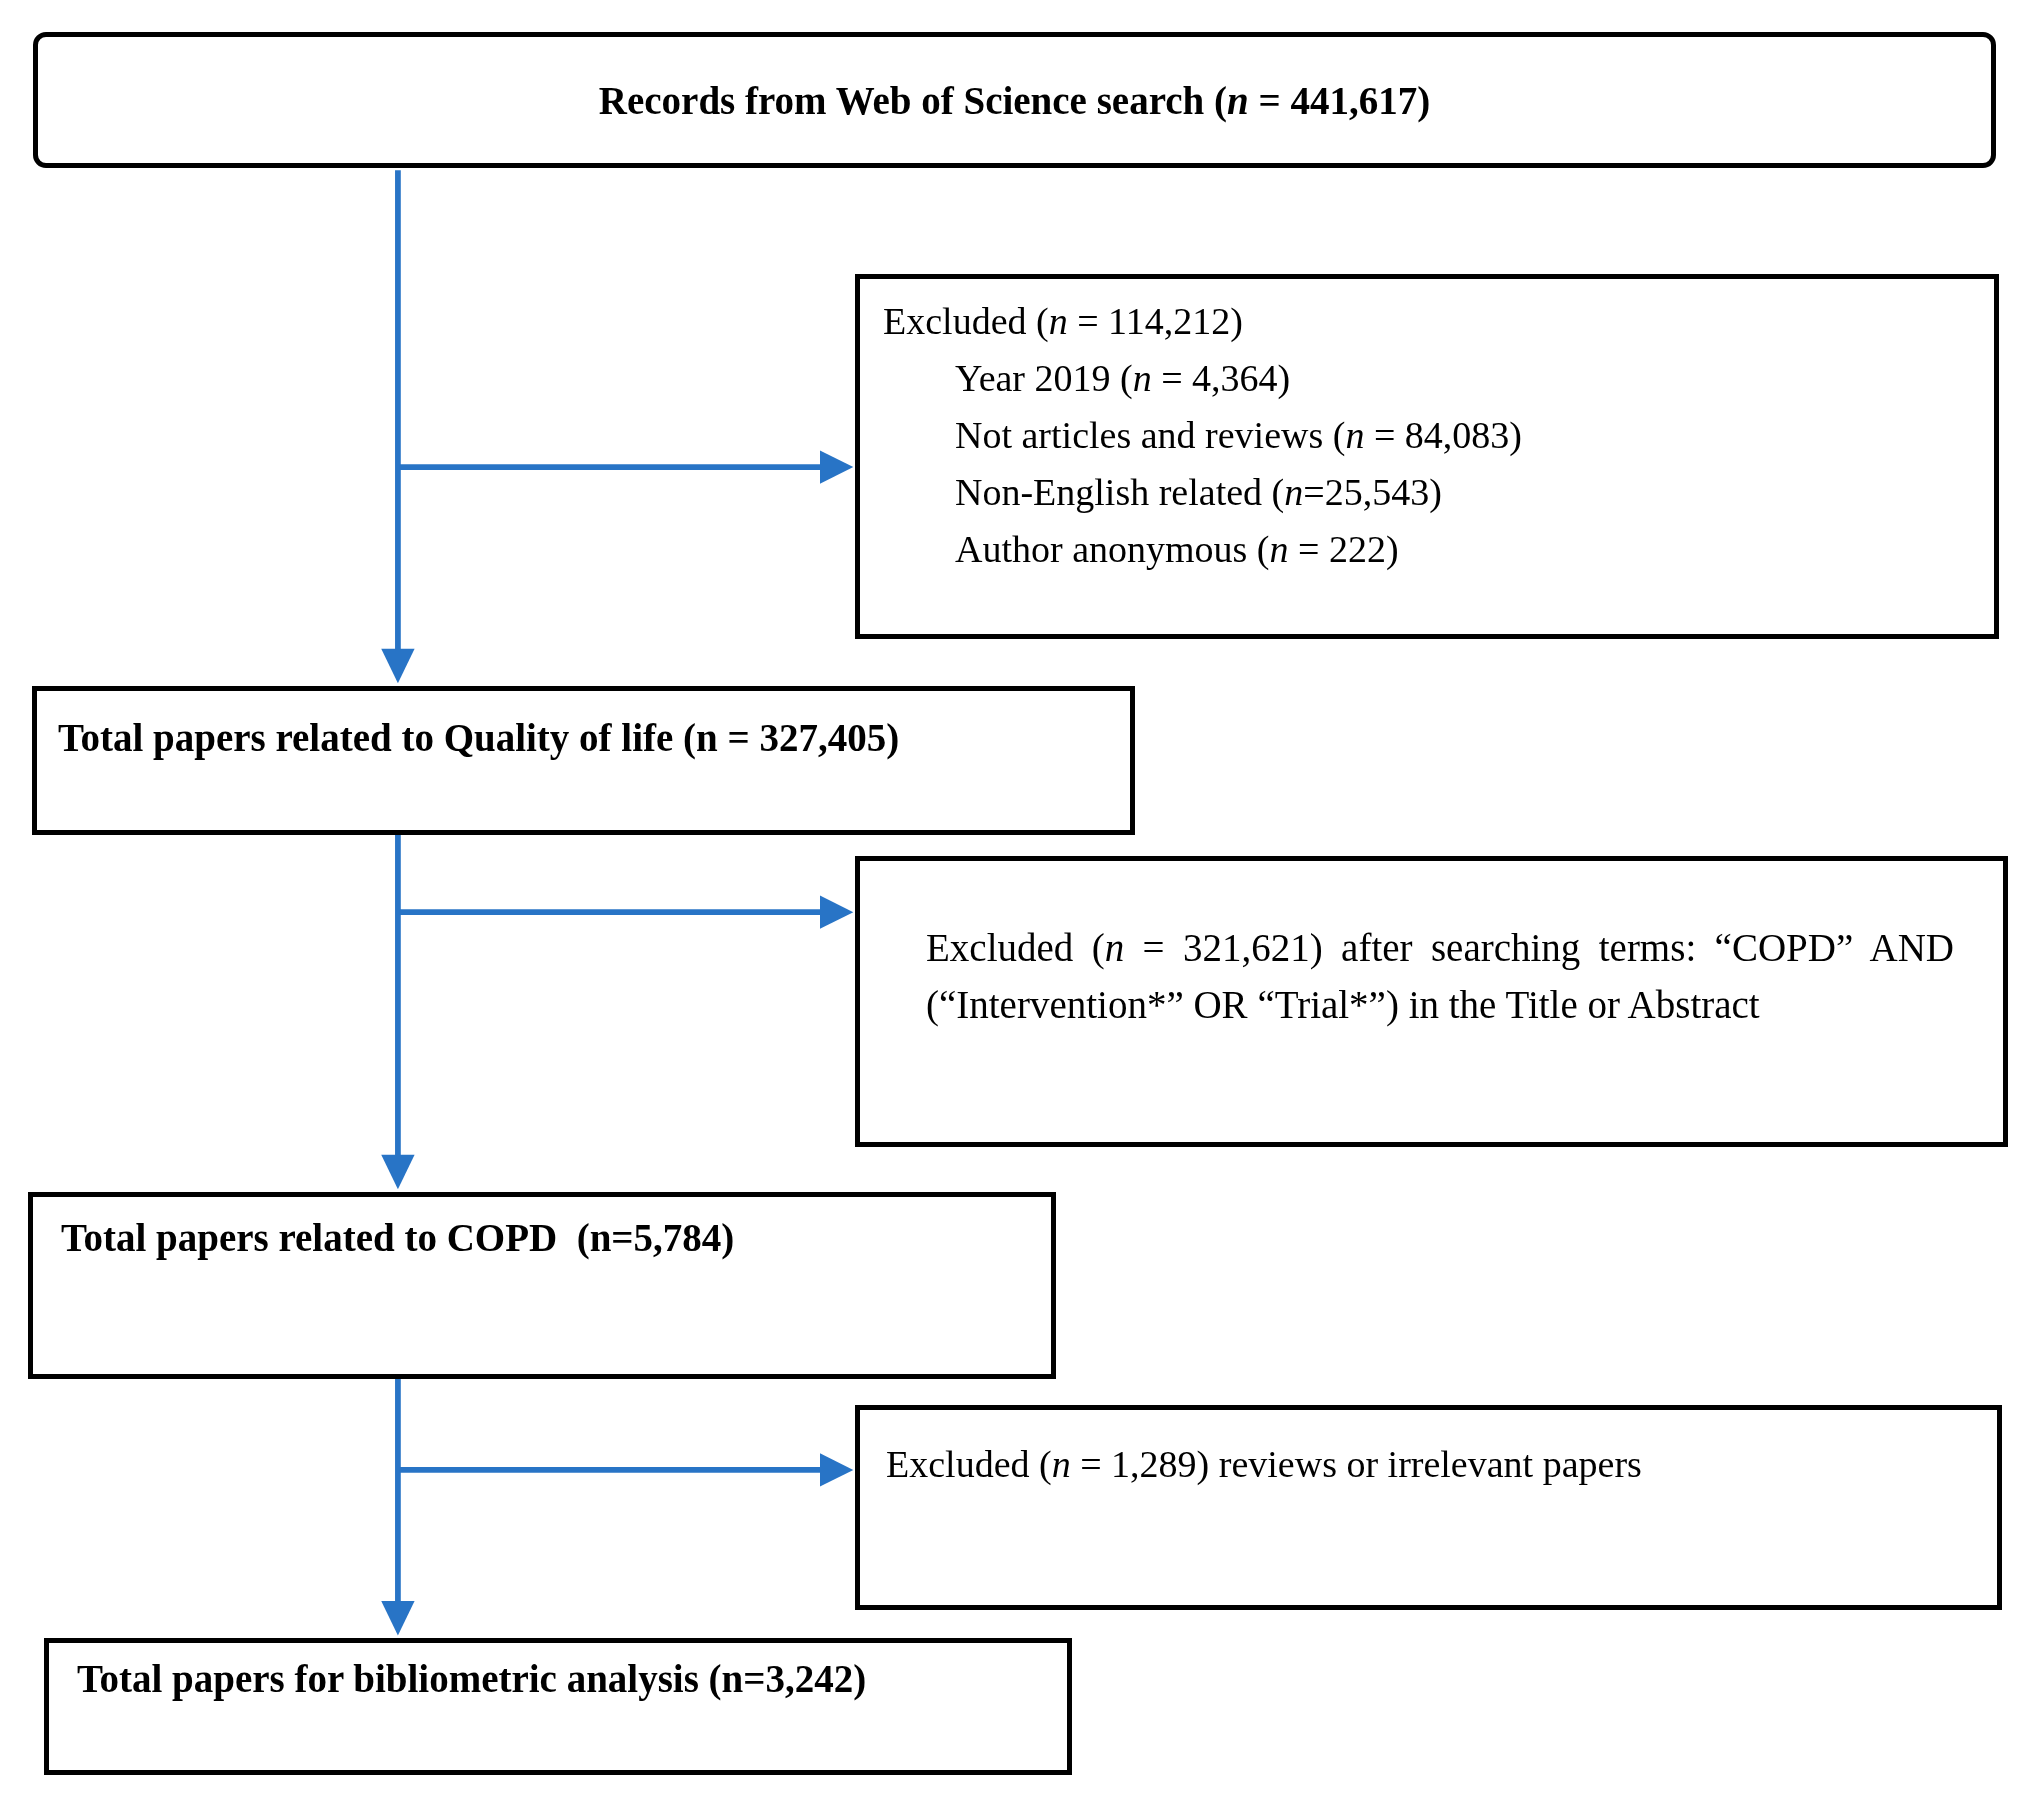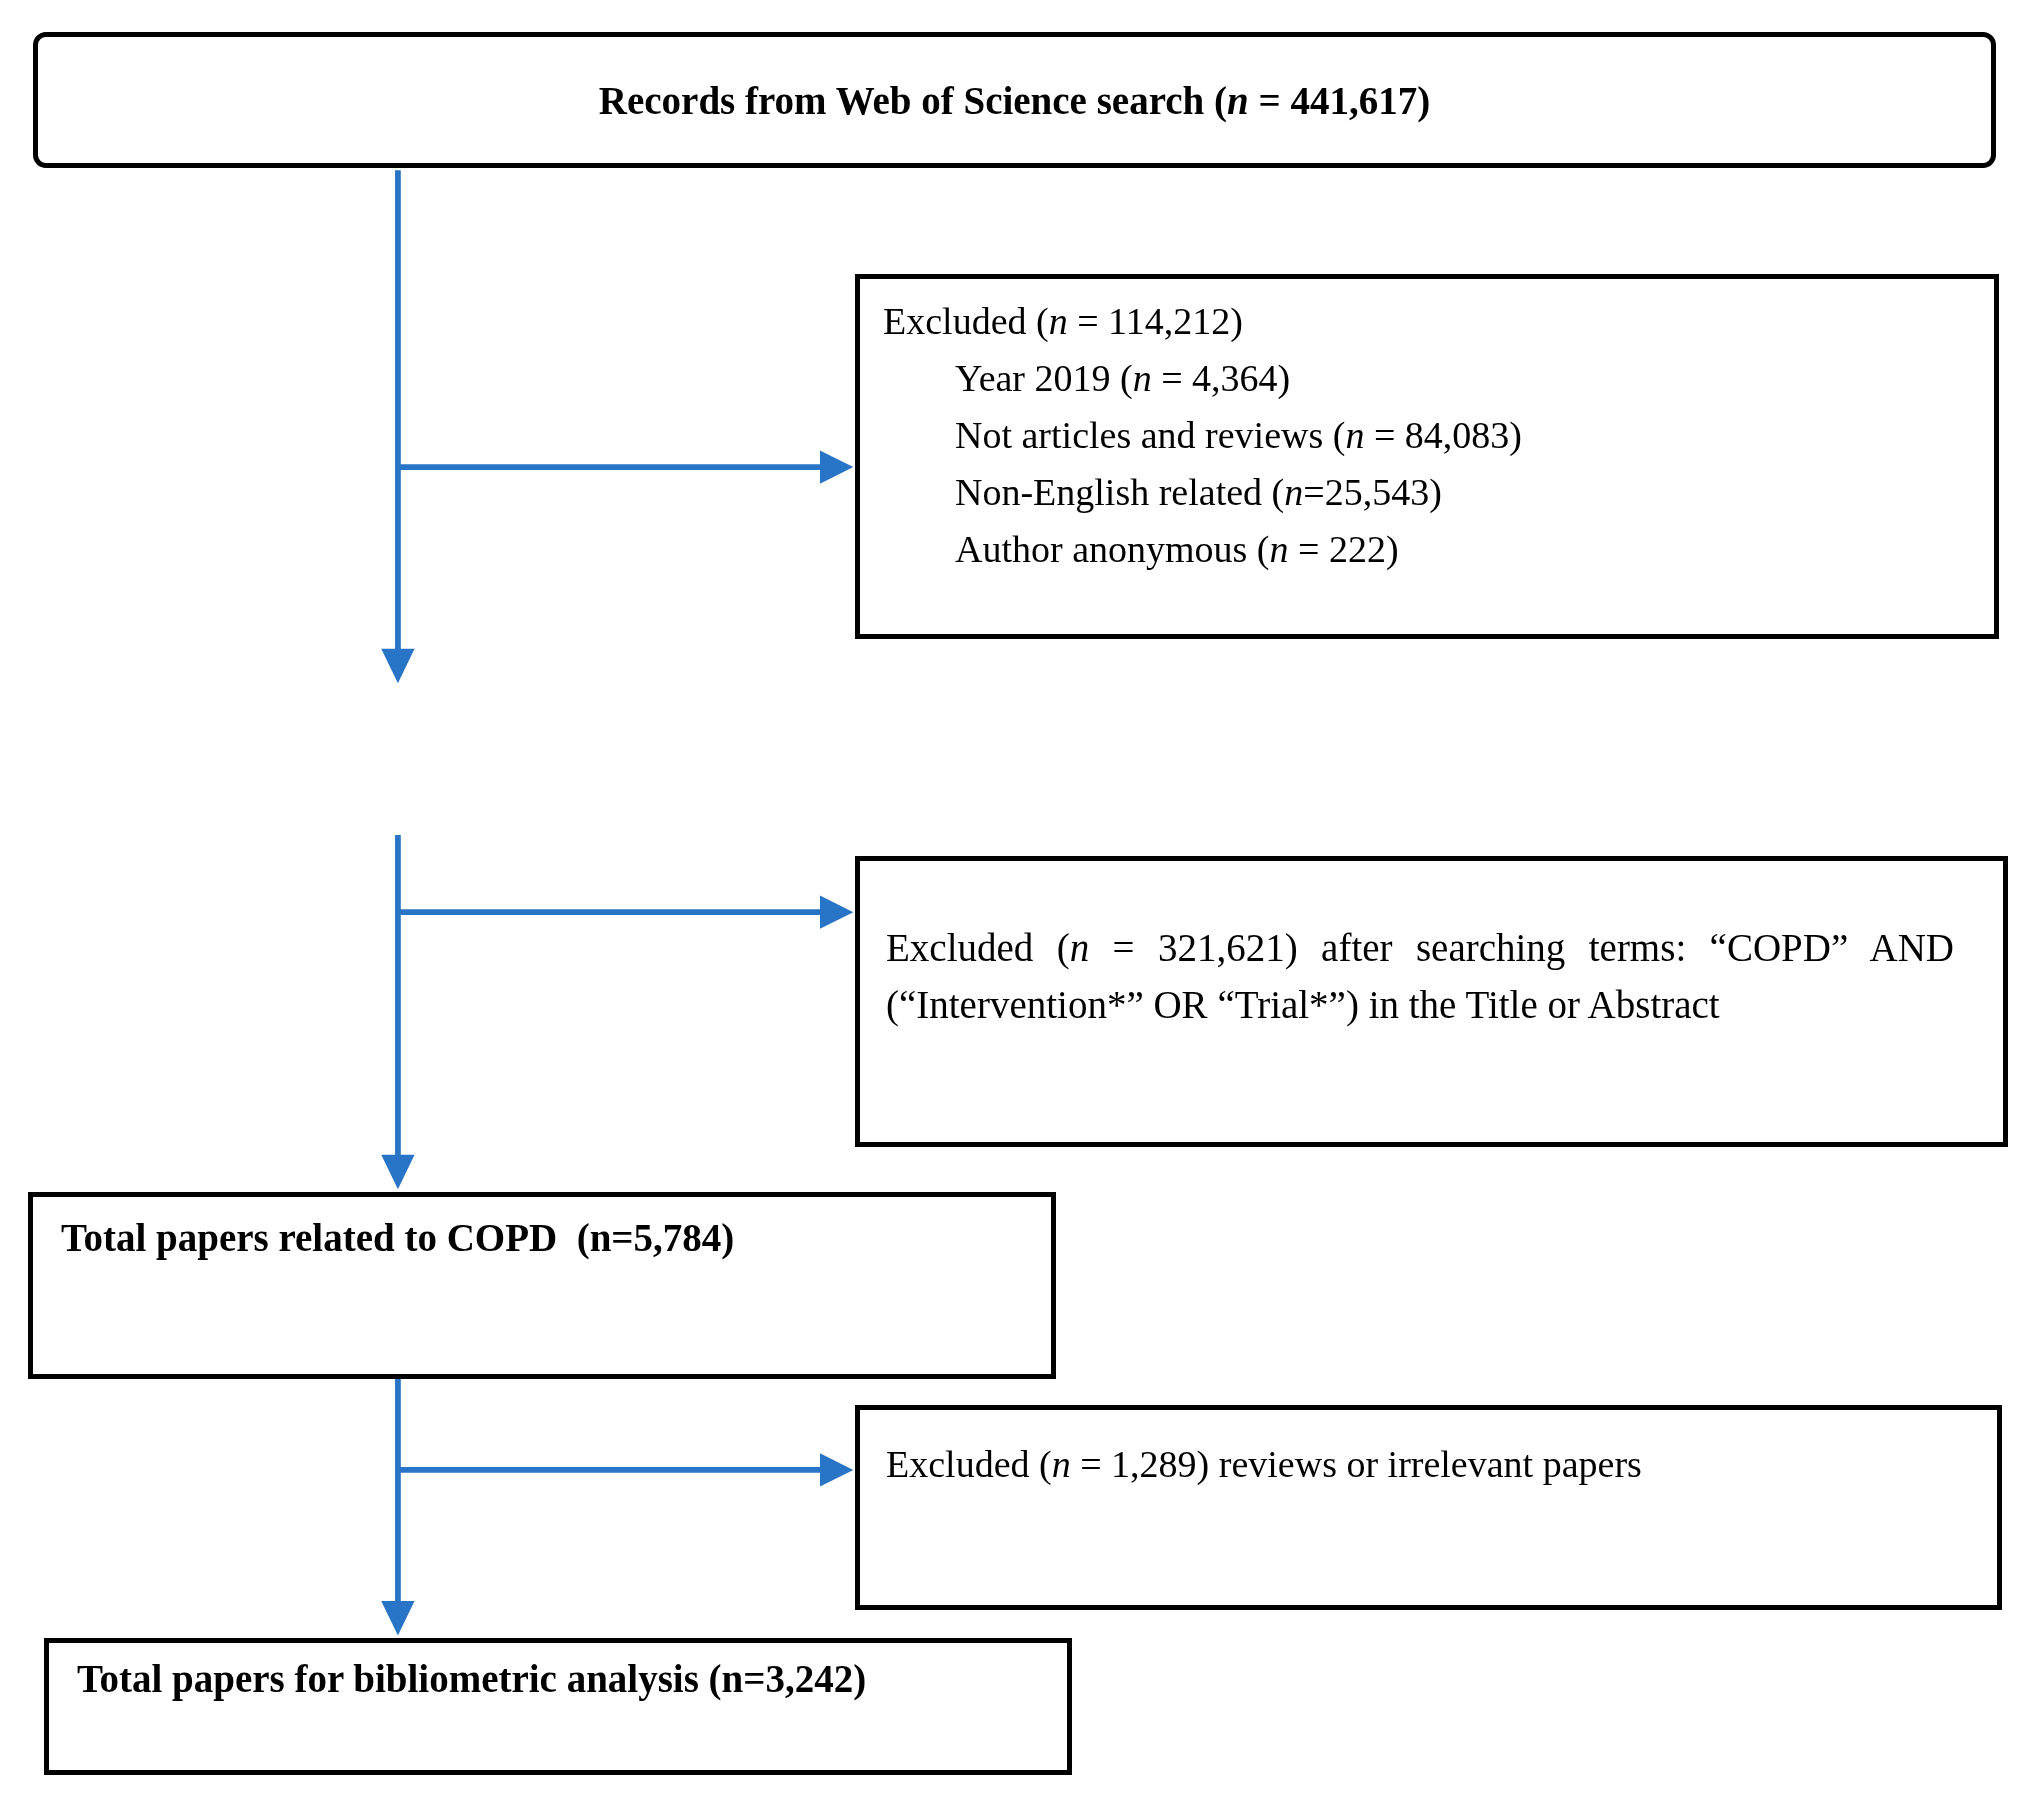--- a/index.html
+++ b/index.html
@@ -47,20 +47,21 @@
     font-size: 38px;
     line-height: 57px;
     font-weight: normal;
   }
   .exc-line { white-space: nowrap; }
   .exc-line.indent { padding-left: 72px; }
   .nvar { font-style: italic; }
   .justified {
     text-align: justify;
     white-space: normal;
+    margin-left: 40px;
   }
   
   #box-records   { left: 33px;   top: 32px;   width: 1963px; height: 136px; }
   #box-exc1      { left: 855px; top: 274px;  width: 1144px; height: 365px; padding: 14.4px 17px 0 23px; }
   #box-qol       { left: 32px;   top: 686px; width: 1103px; height: 149px; padding: 23px 17px 0 21px; }
   #box-exc2      { left: 855px; top: 856px; width: 1153px; height: 291px; padding: 58px 49px 0 26px; }
   #box-copd      { left: 28px;   top: 1192px; width: 1028px; height: 187px; padding: 17px 17px 0 28px; }
   #box-exc3      { left: 855px; top: 1405px; width: 1147px; height: 205px; padding: 26px 17px 0 26px; }
   #box-final     { left: 28px;   top: 1638px; width: 1028px; height: 137px; padding: 11.5px 17px 0 28px; margin-left: 16px; }
 </style>
@@ -101,20 +102,23 @@
   </div>
 
   <div id="box-exc1" class="box exc-box">
     <div class="exc-line"><span>Excluded (</span><span class="nvar">n</span><span> = 114,212)</span></div>
     <div class="exc-line indent"><span>Year 2019 (</span><span class="nvar">n</span><span> = 4,364)</span></div>
     <div class="exc-line indent"><span>Not articles and reviews (</span><span class="nvar">n</span><span> = 84,083)</span></div>
     <div class="exc-line indent"><span>Non-English related (</span><span class="nvar">n</span><span>=25,543)</span></div>
     <div class="exc-line indent"><span>Author anonymous (</span><span class="nvar">n</span><span> = 222)</span></div>
   </div>
 
+  <div id="box-qol" class="box bold-box">
+    <div>Total papers related to Quality of life (n = 327,405)</div>
+  </div>
 
   <div id="box-exc2" class="box exc-box">
     <div class="justified" style="font-size:39px;"><span>Excluded (</span><span class="nvar">n</span><span> = 321,621) after searching terms: “COPD” AND (“Intervention*” OR “Trial*”) in the Title or Abstract</span></div>
   </div>
 
   <div id="box-copd" class="box bold-box">
     <div>Total papers related to COPD&nbsp; (n=5,784)</div>
   </div>
 
   <div id="box-exc3" class="box exc-box">

